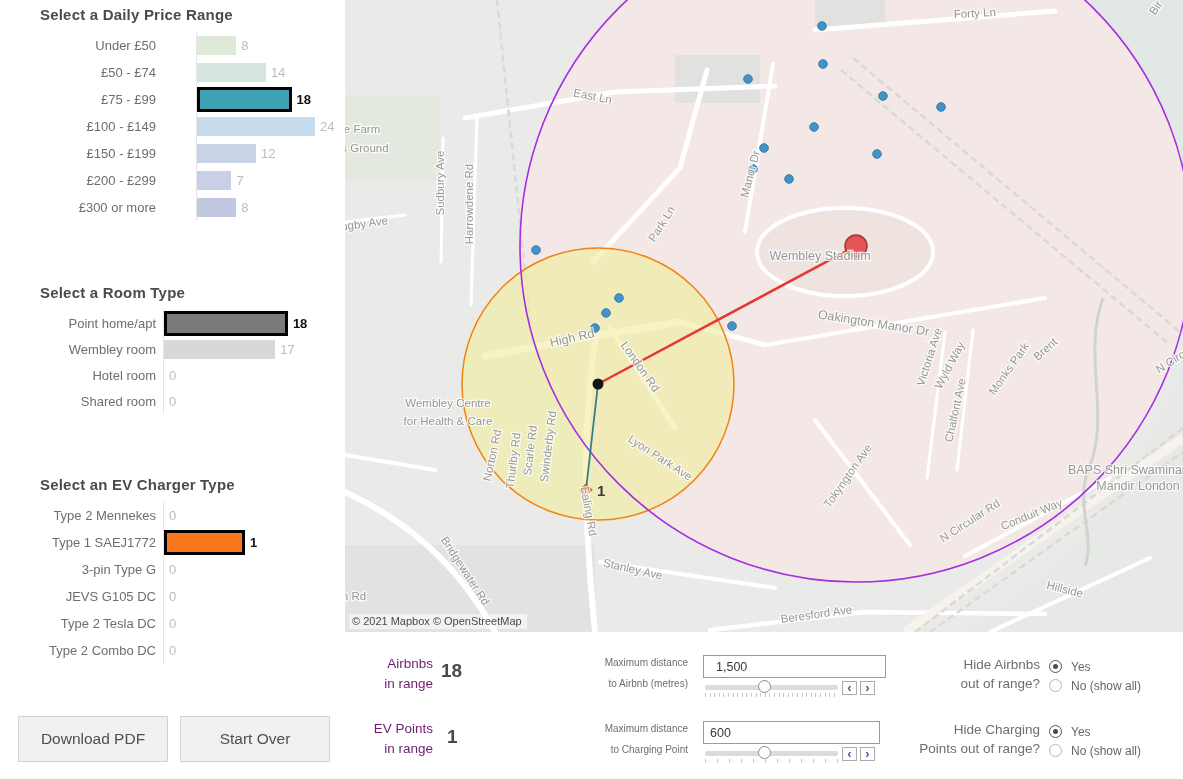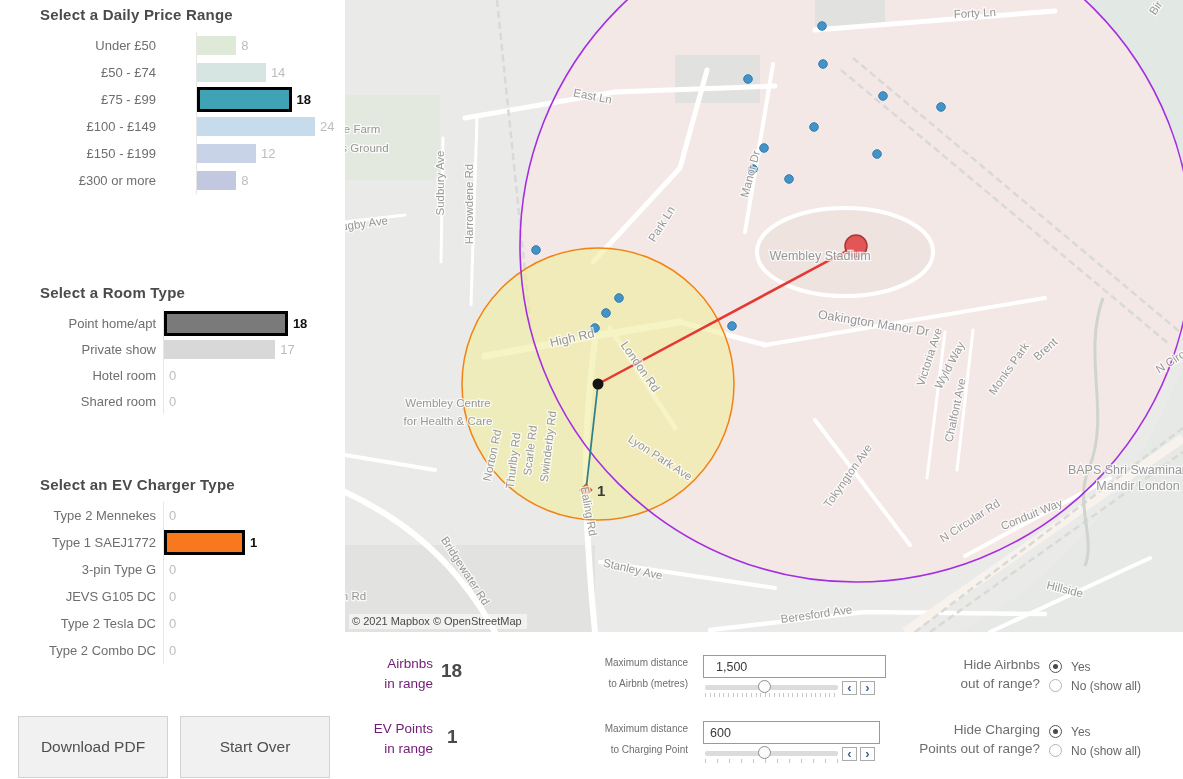--- a/index.html
+++ b/index.html
@@ -11,21 +11,21 @@
   .frows{margin-top:9px;}
   .frow{display:flex;align-items:center;}
   #sec-price .frow{height:27px;gap:33px;} #sec-room .frow{height:26px;} #sec-ev .frow{height:27px;}
   .flabel{width:156px;padding-right:7px;text-align:right;font-size:13px;color:#6E6E6E;white-space:nowrap;}
   .fbararea{flex:1;display:flex;align-items:center;height:100%;border-left:1px solid #E6E6E6;}
   .fbar{height:19px;}
   .frow.sel .fbar{border:3px solid #000;}
   .fval{margin-left:5px;font-size:13px;color:#BDBDBD;}
   .frow.sel .fval{color:#111;font-weight:bold;}
   
-  .big-btn{position:absolute;top:716px;width:150px;height:62px;background:#F1F1F1;
+  .big-btn{position:absolute;top:716px;width:150px;height:46px;background:#F1F1F1;
            border:1px solid #D2D2D2;font-size:15.5px;color:#4F4F4F;
            display:flex;align-items:center;justify-content:center;cursor:pointer;
            font-family:"Liberation Sans",sans-serif;}
   #btn-download{left:18px;} #btn-startover{left:180px;}
   
   #map-wrap{position:absolute;left:345px;top:0;width:838px;height:632px;}
   #attribution{position:absolute;left:4px;bottom:3px;background:rgba(255,255,255,.55);
                font-size:11px;color:#4A4A4A;padding:1px 5px 2px 3px;white-space:nowrap;}
   
   .metric-label{position:absolute;width:88px;text-align:right;font-size:13.5px;color:#701a75;line-height:20px;}
@@ -86,40 +86,47 @@
         </div>
       </div>
       <div class="frow">
         <span class="flabel">£150 - £199</span>
         <div class="fbararea">
           <div class="fbar" style="width: 59.04px; background: rgb(201, 211, 232);"></div>
           <span class="fval">12</span>
         </div>
       </div>
       <div class="frow">
+        <span class="flabel">£200 - £299</span>
+        <div class="fbararea">
+          <div class="fbar" style="width: 34.44px; background: rgb(201, 207, 231);"></div>
+          <span class="fval">7</span>
+        </div>
+      </div>
+      <div class="frow">
         <span class="flabel">£300 or more</span>
         <div class="fbararea">
           <div class="fbar" style="width: 39.36px; background: rgb(194, 200, 223);"></div>
           <span class="fval">8</span>
         </div>
       </div>
     </div>
 </div>
 <div class="fsection" id="sec-room" style="top:284px">
   <div class="ftitle">Select a Room Type</div>
   <div class="frows">
       <div class="frow sel">
         <span class="flabel">Point home/apt</span>
         <div class="fbararea">
           <div class="fbar" style="width: 117.9px; background: rgb(122, 122, 122);"></div>
           <span class="fval">18</span>
         </div>
       </div>
       <div class="frow">
-        <span class="flabel">Private show</span>
+        <span class="flabel">Wembley room</span>
         <div class="fbararea">
           <div class="fbar" style="width: 111.35px; background: rgb(216, 216, 216);"></div>
           <span class="fval">17</span>
         </div>
       </div>
       <div class="frow">
         <span class="flabel">Hotel room</span>
         <div class="fbararea">
           <span class="fval">0</span>
         </div>

